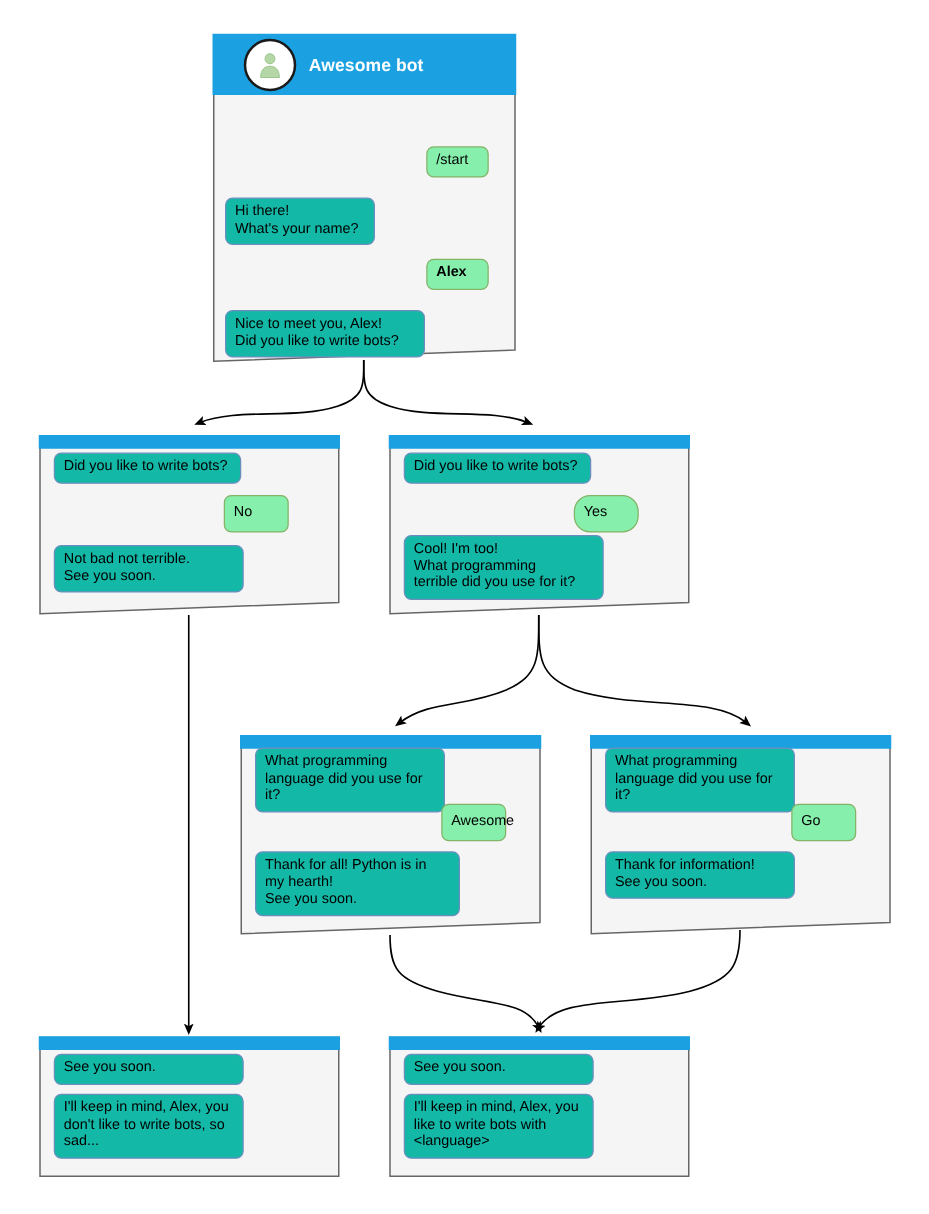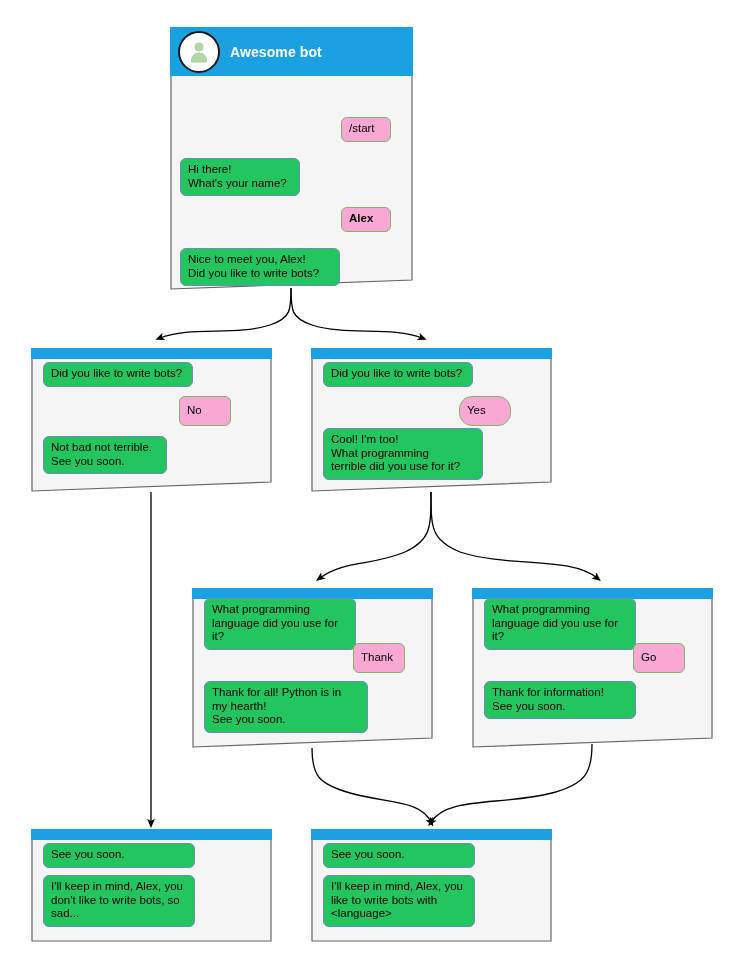--- a/index.html
+++ b/index.html
@@ -50,21 +50,21 @@
     position: absolute;
     left: 0;
     top: 0;
     width: 100%;
     background: #1ba1e2;
     box-sizing: border-box;
     display: flex;
     align-items: center;
   }
   .card-header.tall {
-    padding-left: 8px;
+    padding-left: 25px;
     text-align: center;
   }
   .card-header.thin {
     height: 11px;
   }
   .bot-title {
     color: #ffffff;
     font-size: 14px;
     font-weight: bold;
     margin-left: 10px;
@@ -87,26 +87,26 @@
   .bubble {
     position: absolute;
     box-sizing: border-box;
     font-size: 11.5px;
     line-height: 13.6px;
     border-radius: 6px;
     padding: 4px 7px 5px 7px;
     white-space: pre-line;
   }
   .bubble.bot {
-    background: #22c55e;
+    background: #14b8a6;
     border: 1px solid #6c8ebf;
     left: 12px;
   }
   .bubble.user {
-    background: #f9a8d4;
+    background: #86efac;
     border: 1px solid #82b366;
     right: 12px;
     text-align: left;
   }
 </style>
 </head>
 <body>
 
 <div id="stage">
 
@@ -160,21 +160,21 @@
     <svg class="card-shape" viewBox="0 0 241 144" preserveAspectRatio="none">
       <path d="M1,1 L240,1 L240,134 L1,143 Z" fill="#f5f5f5" stroke="#666666" stroke-width="1.2"></path>
     </svg>
     <div class="card-inner">
       <div class="card-header thin"></div>
 
       <div class="bubble bot" style="top:14px; left:12px; width:150px;">Did you like to write bots?</div>
 
       <div class="bubble user" style="top:48px; right:41px; width:52px; height:30px; display:flex; align-items:center;">No</div>
 
-      <div class="bubble bot" style="top:88px; left:12px; width:124px;">Not bad not terrible.
+      <div class="bubble bot" style="top:88px; left:12px; width:152px;">Not bad not terrible.
 See you soon.</div>
     </div>
   </div>
 
   <div class="card" style="left:311px; top:348px; width:241px; height:144px;">
     <svg class="card-shape" viewBox="0 0 241 144" preserveAspectRatio="none">
       <path d="M1,1 L240,1 L240,134 L1,143 Z" fill="#f5f5f5" stroke="#666666" stroke-width="1.2"></path>
     </svg>
     <div class="card-inner">
       <div class="card-header thin"></div>
@@ -192,21 +192,21 @@
   <div class="card" style="left:192px; top:588px; width:241px; height:160px;">
     <svg class="card-shape" viewBox="0 0 241 160" preserveAspectRatio="none">
       <path d="M1,1 L240,1 L240,150 L1,159 Z" fill="#f5f5f5" stroke="#666666" stroke-width="1.2"></path>
     </svg>
     <div class="card-inner">
       <div class="card-header thin"></div>
 
       <div class="bubble bot" style="top:10px; left:12px; width:152px;">What programming
 language did you use for it?</div>
 
-      <div class="bubble user" style="top:55px; right:28px; width:52px; height:30px; display:flex; align-items:center;">Thank</div>
+      <div class="bubble user" style="top:55px; right:28px; width:52px; height:30px; display:flex; align-items:center;">Awesome</div>
 
       <div class="bubble bot" style="top:93px; left:12px; width:164px;">Thank for all! Python is in
 my hearth!
 See you soon.</div>
     </div>
   </div>
 
   <div class="card" style="left:472px; top:588px; width:241px; height:160px;">
     <svg class="card-shape" viewBox="0 0 241 160" preserveAspectRatio="none">
       <path d="M1,1 L240,1 L240,150 L1,159 Z" fill="#f5f5f5" stroke="#666666" stroke-width="1.2"></path>

